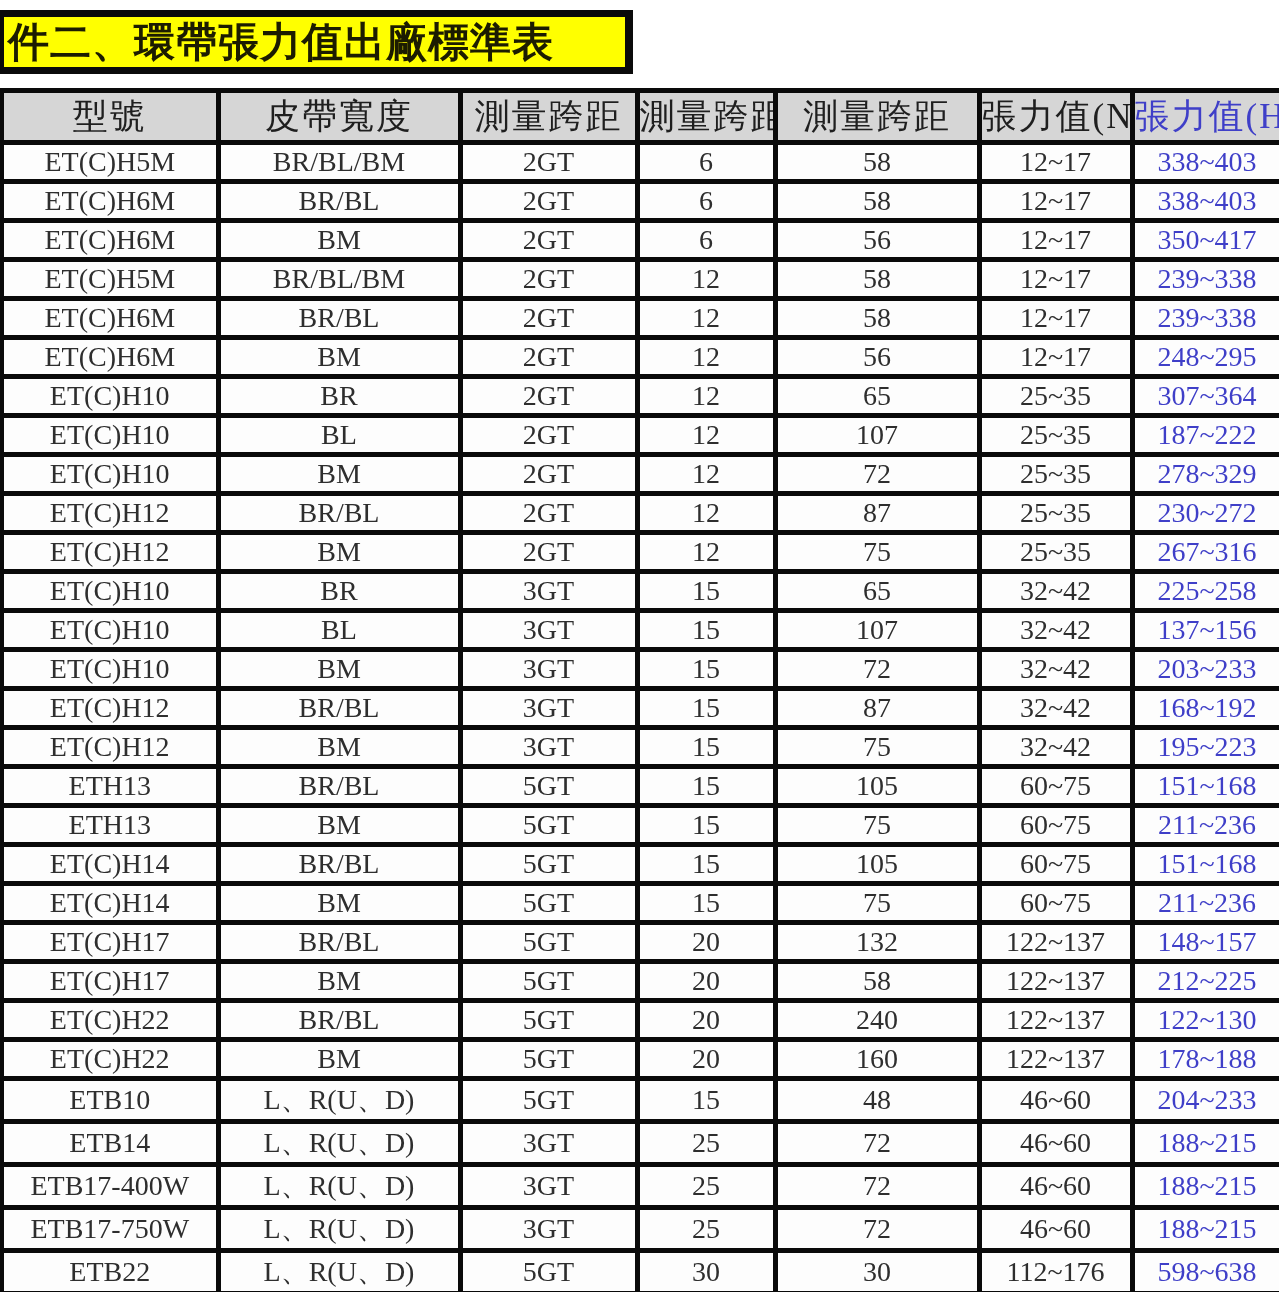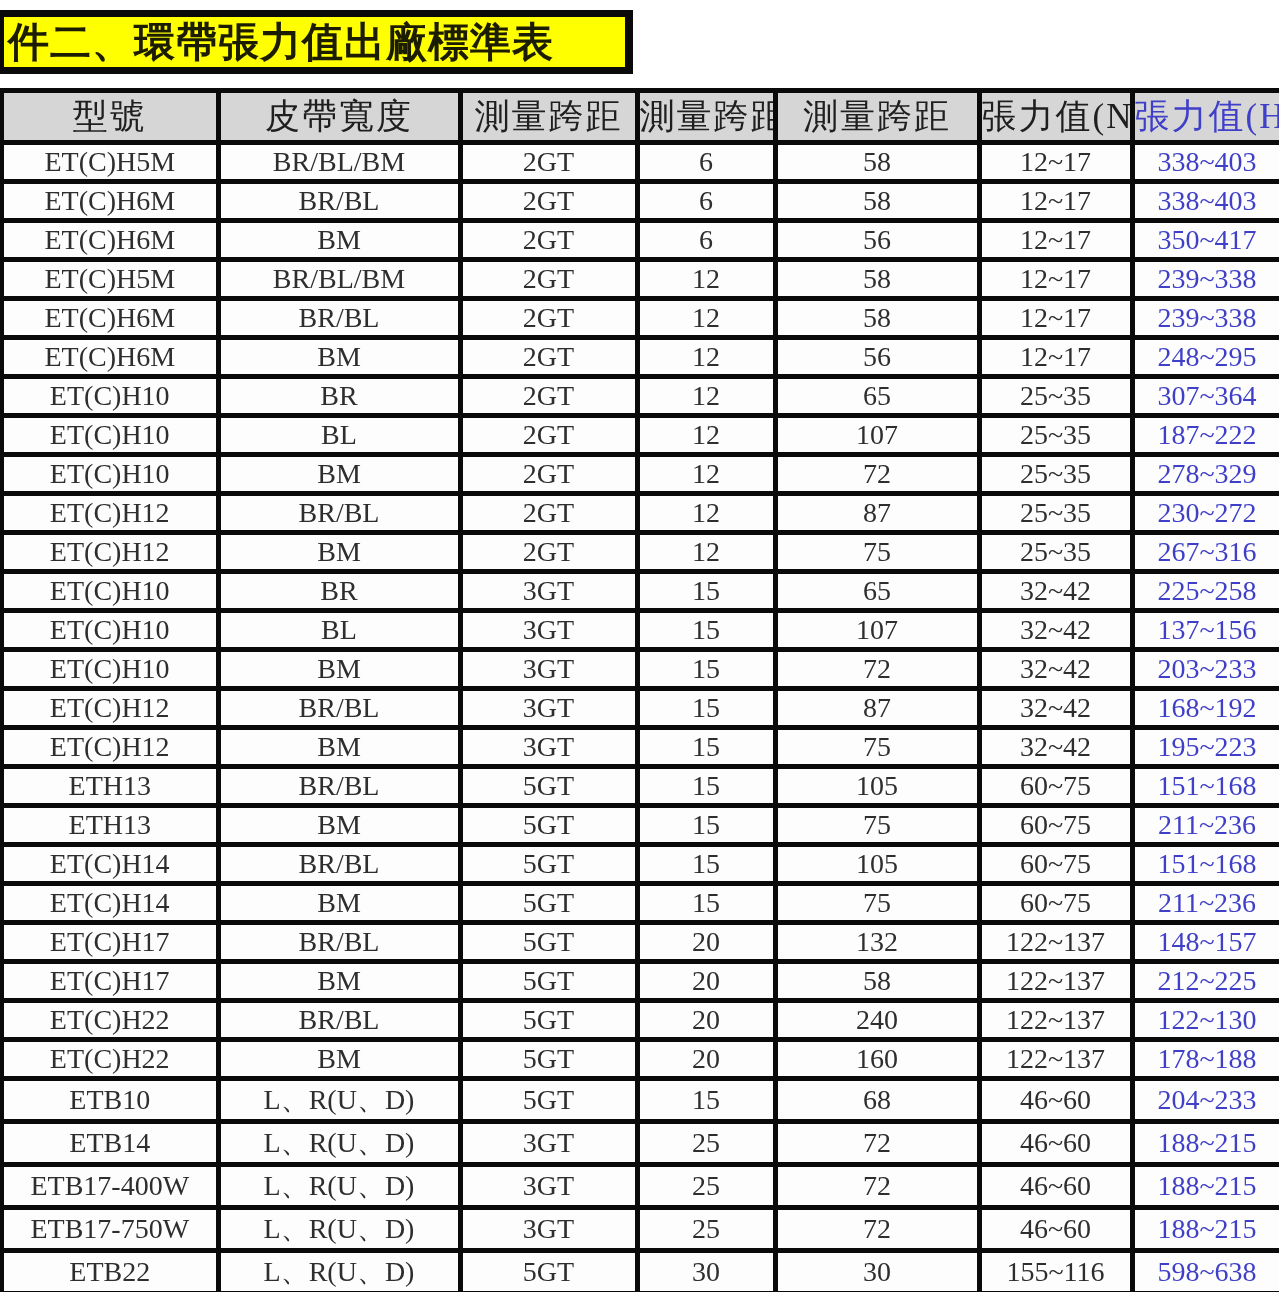--- a/index.html
+++ b/index.html
@@ -322,21 +322,21 @@
           <td>20</td>
           <td>160</td>
           <td>122~137</td>
           <td class="hz">178~188</td>
         </tr>
         <tr>
           <td>ETB10</td>
           <td>L、R(U、D)</td>
           <td>5GT</td>
           <td>15</td>
-          <td>68</td>
+          <td>48</td>
           <td>46~60</td>
           <td class="hz">204~233</td>
         </tr>
         <tr>
           <td>ETB14</td>
           <td>L、R(U、D)</td>
           <td>3GT</td>
           <td>25</td>
           <td>72</td>
           <td>46~60</td>
@@ -359,21 +359,21 @@
           <td>72</td>
           <td>46~60</td>
           <td class="hz">188~215</td>
         </tr>
         <tr>
           <td>ETB22</td>
           <td>L、R(U、D)</td>
           <td>5GT</td>
           <td>30</td>
           <td>30</td>
-          <td>155~116</td>
+          <td>112~176</td>
           <td class="hz">598~638</td>
         </tr>
       </tbody>
   </table>
 
   <div class="bottom-strip"></div>
 
 </div>
 
 </body></html>

